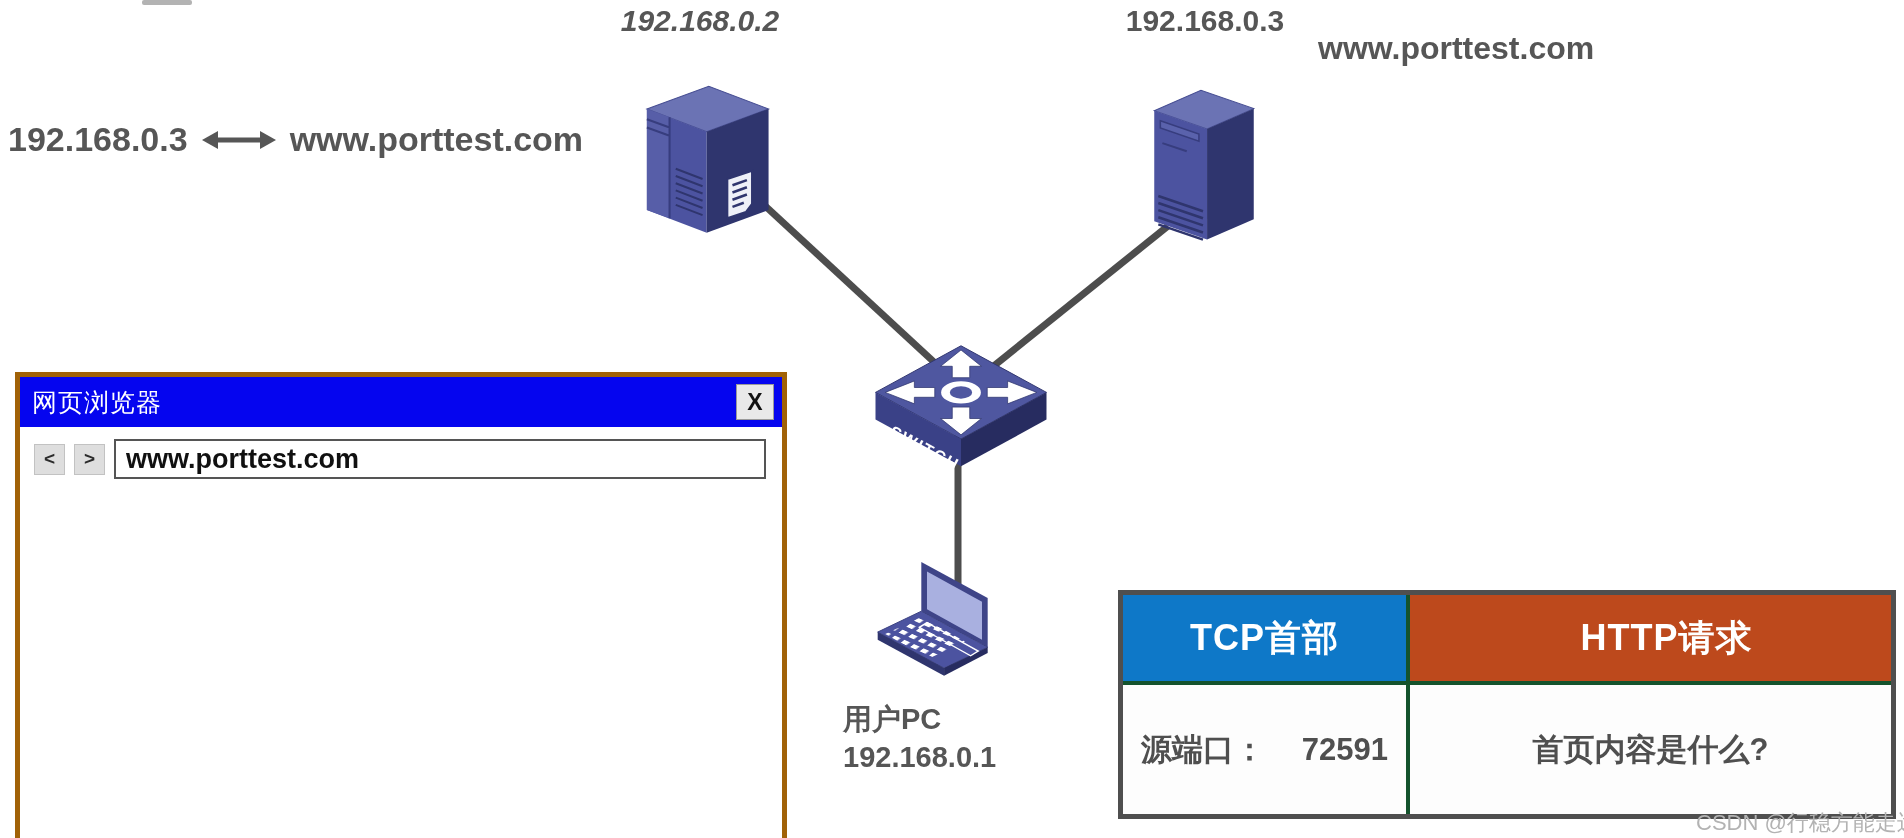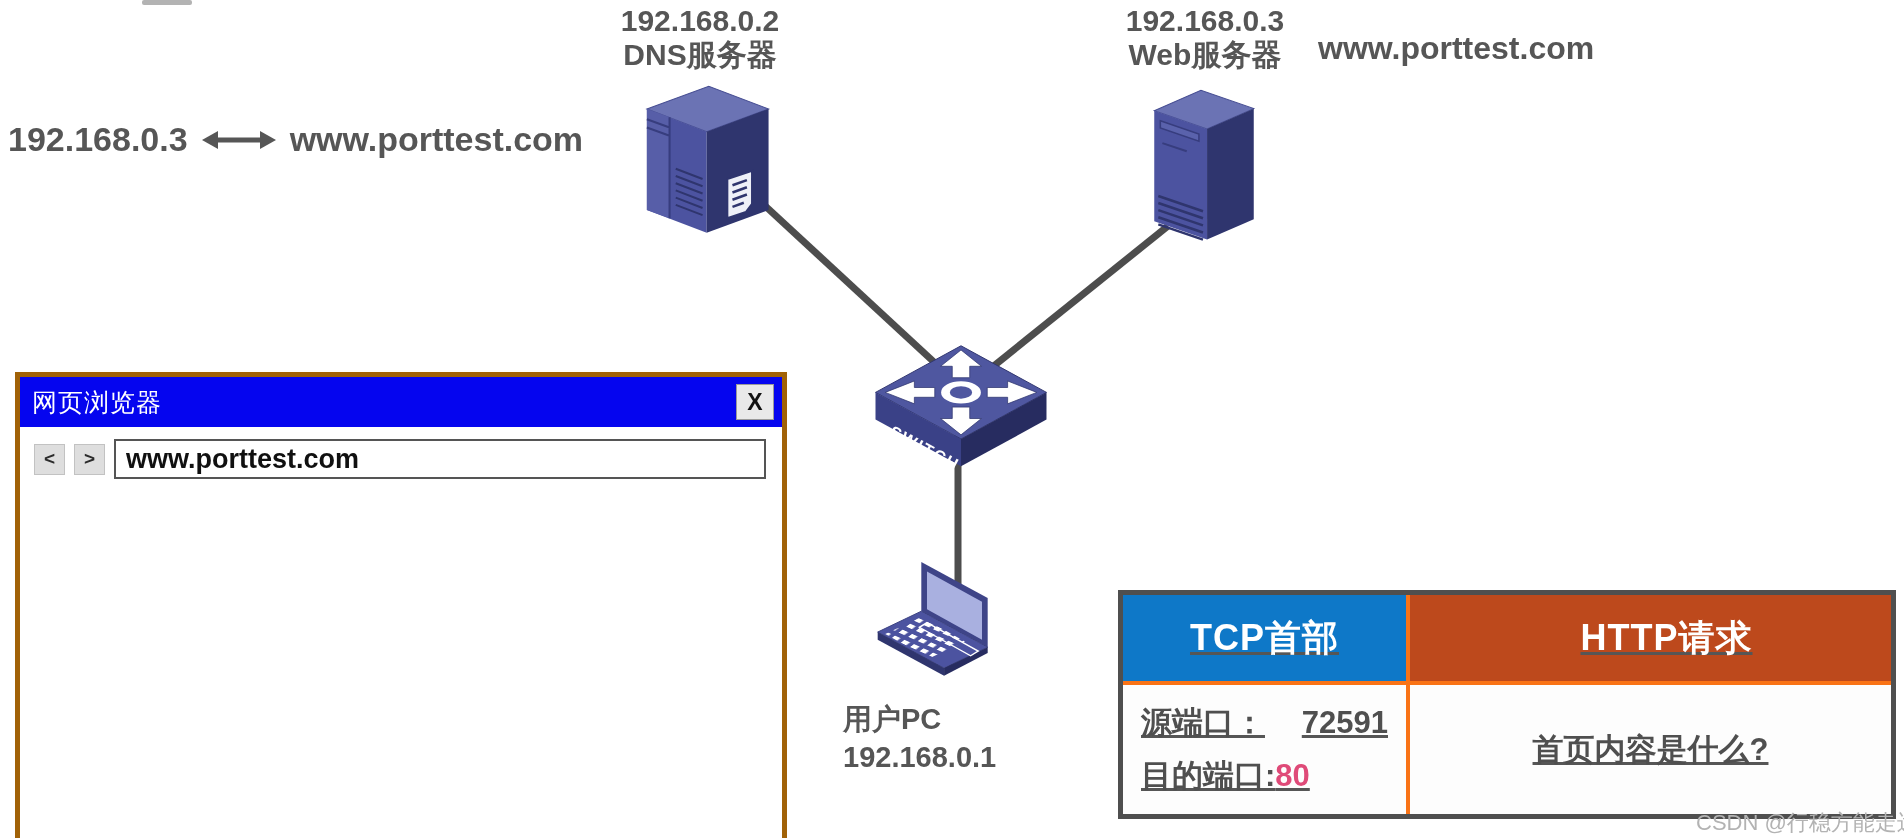--- a/index.html
+++ b/index.html
@@ -9,21 +9,21 @@
   .links{position:absolute;left:0;top:0;z-index:0;}
   .icon{position:absolute;z-index:1;}
   .smudge{position:absolute;left:142px;top:0;width:50px;height:5px;background:#9a9a9a;opacity:.75;border-radius:2px;}
 
   
   .map-text{position:absolute;left:8px;top:120px;display:flex;align-items:center;gap:14px;
             font-size:34px;font-weight:bold;color:#565656;white-space:nowrap;}
 
   
   .node-label{position:absolute;text-align:center;font-weight:bold;font-size:30px;line-height:1.12;color:#565656;}
-  .node-label.dns{left:553px;top:4px;width:294px;}
+  .node-label.dns{left:553px;top:4px;width:294px;font-style:italic;}
   .node-label.web{left:1058px;top:4px;width:294px;}
   .domain-top{position:absolute;left:1318px;top:30px;font-size:32px;font-weight:bold;color:#565656;white-space:nowrap;}
   .pc-label{position:absolute;left:843px;top:700px;width:215px;
             font-size:29px;font-weight:bold;line-height:1.32;color:#565656;}
 
   
   .browser{position:absolute;left:15px;top:372px;width:772px;height:525px;box-sizing:border-box;
            border:5px solid #a16207;background:#ffffff;z-index:2;}
   .titlebar{height:50px;background:#0505ef;display:flex;align-items:center;justify-content:space-between;
             padding:0 8px 0 12px;}
@@ -35,21 +35,21 @@
   .nav-btn{width:31px;height:31px;background:#dedede;border:1px solid #c2c2c2;color:#2b2b2b;
            font-size:19px;font-weight:bold;display:grid;place-items:center;padding:0;cursor:pointer;
            font-family:inherit;}
   .address{flex:1;height:40px;box-sizing:border-box;border:2px solid #555;background:#fff;
            font-size:27px;font-weight:bold;color:#101010;padding:0 10px;outline:none;
            font-family:inherit;}
 
   
   .packet{position:absolute;left:1118px;top:590px;width:778px;height:229px;box-sizing:border-box;
           display:grid;grid-template-columns:283px 1fr;grid-template-rows:86px 1fr;gap:4px;
-          border:5px solid #4f4f4f;background:#f97316;z-index:2;text-decoration:underline;}
+          border:5px solid #4f4f4f;background:#14532d;z-index:2;}
   .packet .th{display:grid;place-items:center;color:#ffffff;font-size:36px;font-weight:bold;letter-spacing:1px;}
   .packet .th.tcp{background:#0e78c8;}
   .packet .th.http{background:#bd491c;padding-left:32px;}
   .packet .td{background:#fdfdfd;color:#4f4f4f;font-size:31px;font-weight:bold;}
   .packet .td.ports{display:flex;flex-direction:column;justify-content:space-evenly;padding:6px 18px;}
   .packet .port-row{display:flex;justify-content:space-between;align-items:center;white-space:nowrap;}
   .packet .port-row.dest{justify-content:flex-start;}
   .packet .pink{color:#df4a78;}
   .packet .td.body{display:grid;place-items:center;}
 
@@ -73,36 +73,34 @@
     <svg width="74" height="22" viewBox="0 0 74 22">
       <line x1="12" y1="11" x2="62" y2="11" stroke="#565656" stroke-width="5"></line>
       <polygon points="0,11 16,2 16,20" fill="#565656"></polygon>
       <polygon points="74,11 58,2 58,20" fill="#565656"></polygon>
     </svg>
     <span>www.porttest.com</span>
   </div>
 
   <div class="node-label dns">
     <div>192.168.0.2</div>
-    <div>DNS服务器</div>
   </div>
   <svg class="icon" style="left:618px;top:78px;" width="165" height="165" viewBox="0 0 160 160">
     <polygon points="28,30 88,8 146,30 86,52" fill="#6b73b4" stroke="#464d92" stroke-width="1"></polygon>
     <polygon points="28,30 86,52 86,150 28,128" fill="#4c53a0"></polygon>
     <polygon points="86,52 146,30 146,128 86,150" fill="#2f356e"></polygon>
     <polygon points="28,30 50,38 50,136 28,128" fill="#575ea8"></polygon>
     <path d="M28,40 L50,48 M28,48 L50,56 M50,38 L50,136" stroke="#373d7e" stroke-width="2" fill="none"></path>
     <path d="M56,88 L82,98 M56,95 L82,105 M56,102 L82,112 M56,109 L82,119 M56,116 L82,126 M56,123 L82,133" stroke="#2f356e" stroke-width="2" fill="none"></path>
     <polygon points="106,98 130,90 130,122 124,130 106,136" fill="#eef0f8" stroke="#2f356e" stroke-width="2"></polygon>
     <path d="M111,104 L125,99 M111,111 L125,106 M111,118 L125,113 M111,125 L122,121" stroke="#2f356e" stroke-width="2.5" fill="none"></path>
   </svg>
 
   <div class="node-label web">
     <div>192.168.0.3</div>
-    <div>Web服务器</div>
   </div>
   <div class="domain-top">www.porttest.com</div>
   <svg class="icon" style="left:1138px;top:82px;" width="132" height="168" viewBox="0 0 130 165">
     <polygon points="16,28 62,8 114,26 68,46" fill="#6b73b4" stroke="#464d92" stroke-width="1"></polygon>
     <polygon points="16,28 68,46 68,155 16,137" fill="#4c53a0"></polygon>
     <polygon points="68,46 114,26 114,135 68,155" fill="#2f356e"></polygon>
     <polygon points="22,38 60,51 60,58 22,45" fill="#5a62ac" stroke="#373d7e" stroke-width="1.5"></polygon>
     <path d="M24,60 L48,68" stroke="#373d7e" stroke-width="2" fill="none"></path>
     <path d="M20,112 L64,127 M20,119 L64,134 M20,126 L64,141 M20,133 L64,148 M20,140 L64,155" stroke="#2f356e" stroke-width="2.5" fill="none"></path>
   </svg>
@@ -154,23 +152,19 @@
   </div>
 
   <div class="packet">
     <div class="th tcp">TCP首部</div>
     <div class="th http">HTTP请求</div>
     <div class="td ports">
       <div class="port-row">
         <span>源端口：</span>
         <span>72591</span>
       </div>
-      <div class="port-row dest">
-        <span>目的端口:</span>
-        <span class="pink">80</span>
-      </div>
     </div>
     <div class="td body">首页内容是什么?</div>
   </div>
 
   <div class="watermark">CSDN @行稳方能走远</div>
 
 </div>
 
 </body></html>

